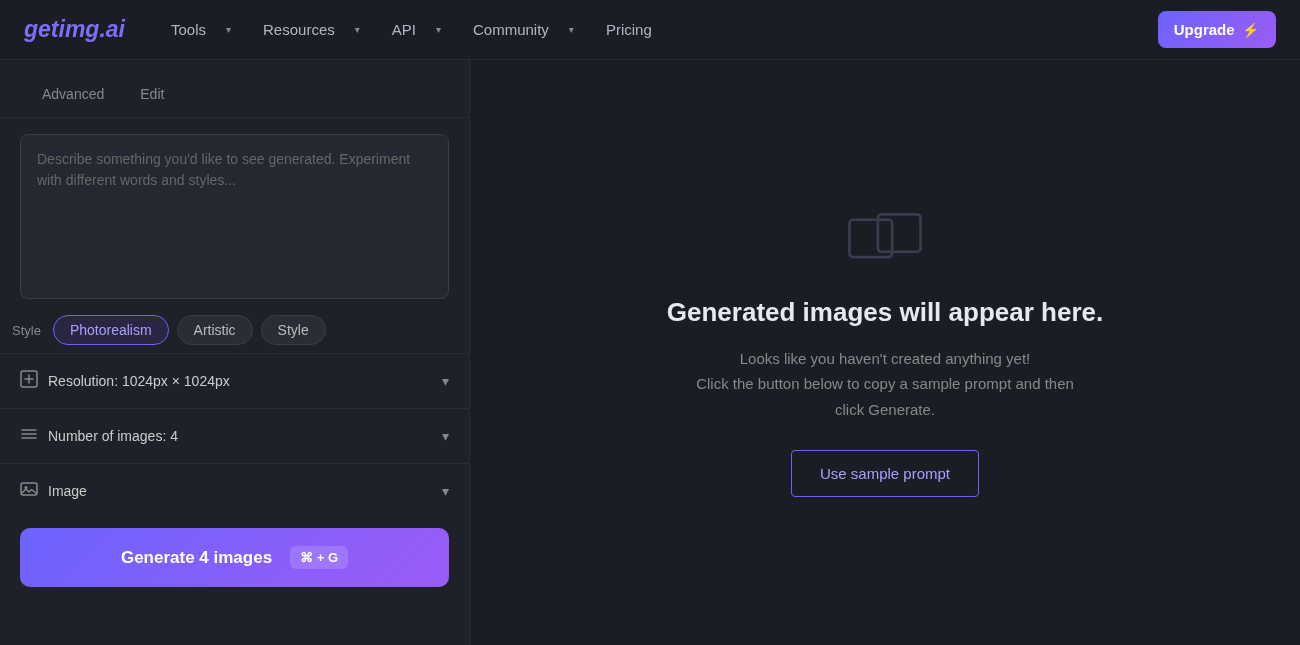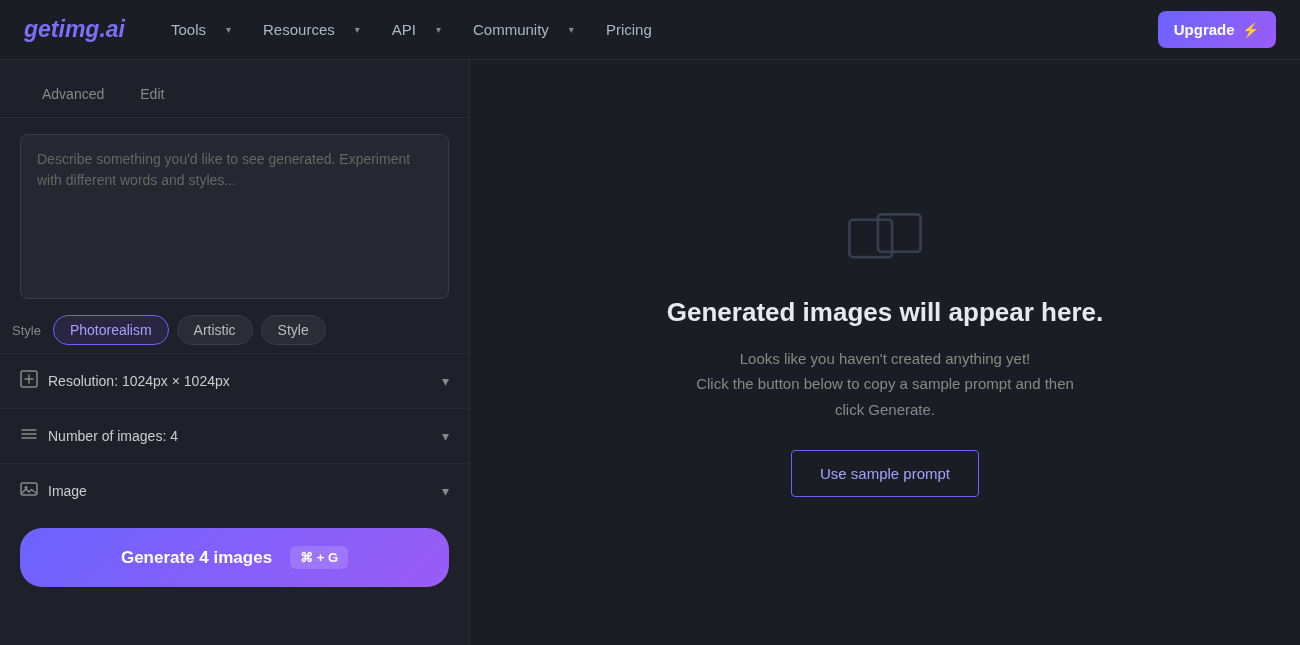--- a/index.html
+++ b/index.html
@@ -194,21 +194,21 @@
 
     
     .generate-btn-wrapper {
       padding: 10px 20px 20px;
     }
     .generate-btn {
       width: 100%;
       background: linear-gradient(135deg, #6c63ff, #9b5cf6);
       color: #fff;
       border: none;
-      border-radius: 22px;
+      border-radius: 10px;
       padding: 18px;
       font-size: 17px;
       font-weight: 600;
       cursor: pointer;
       display: flex;
       align-items: center;
       justify-content: center;
       gap: 10px;
     }
     .generate-shortcut {

